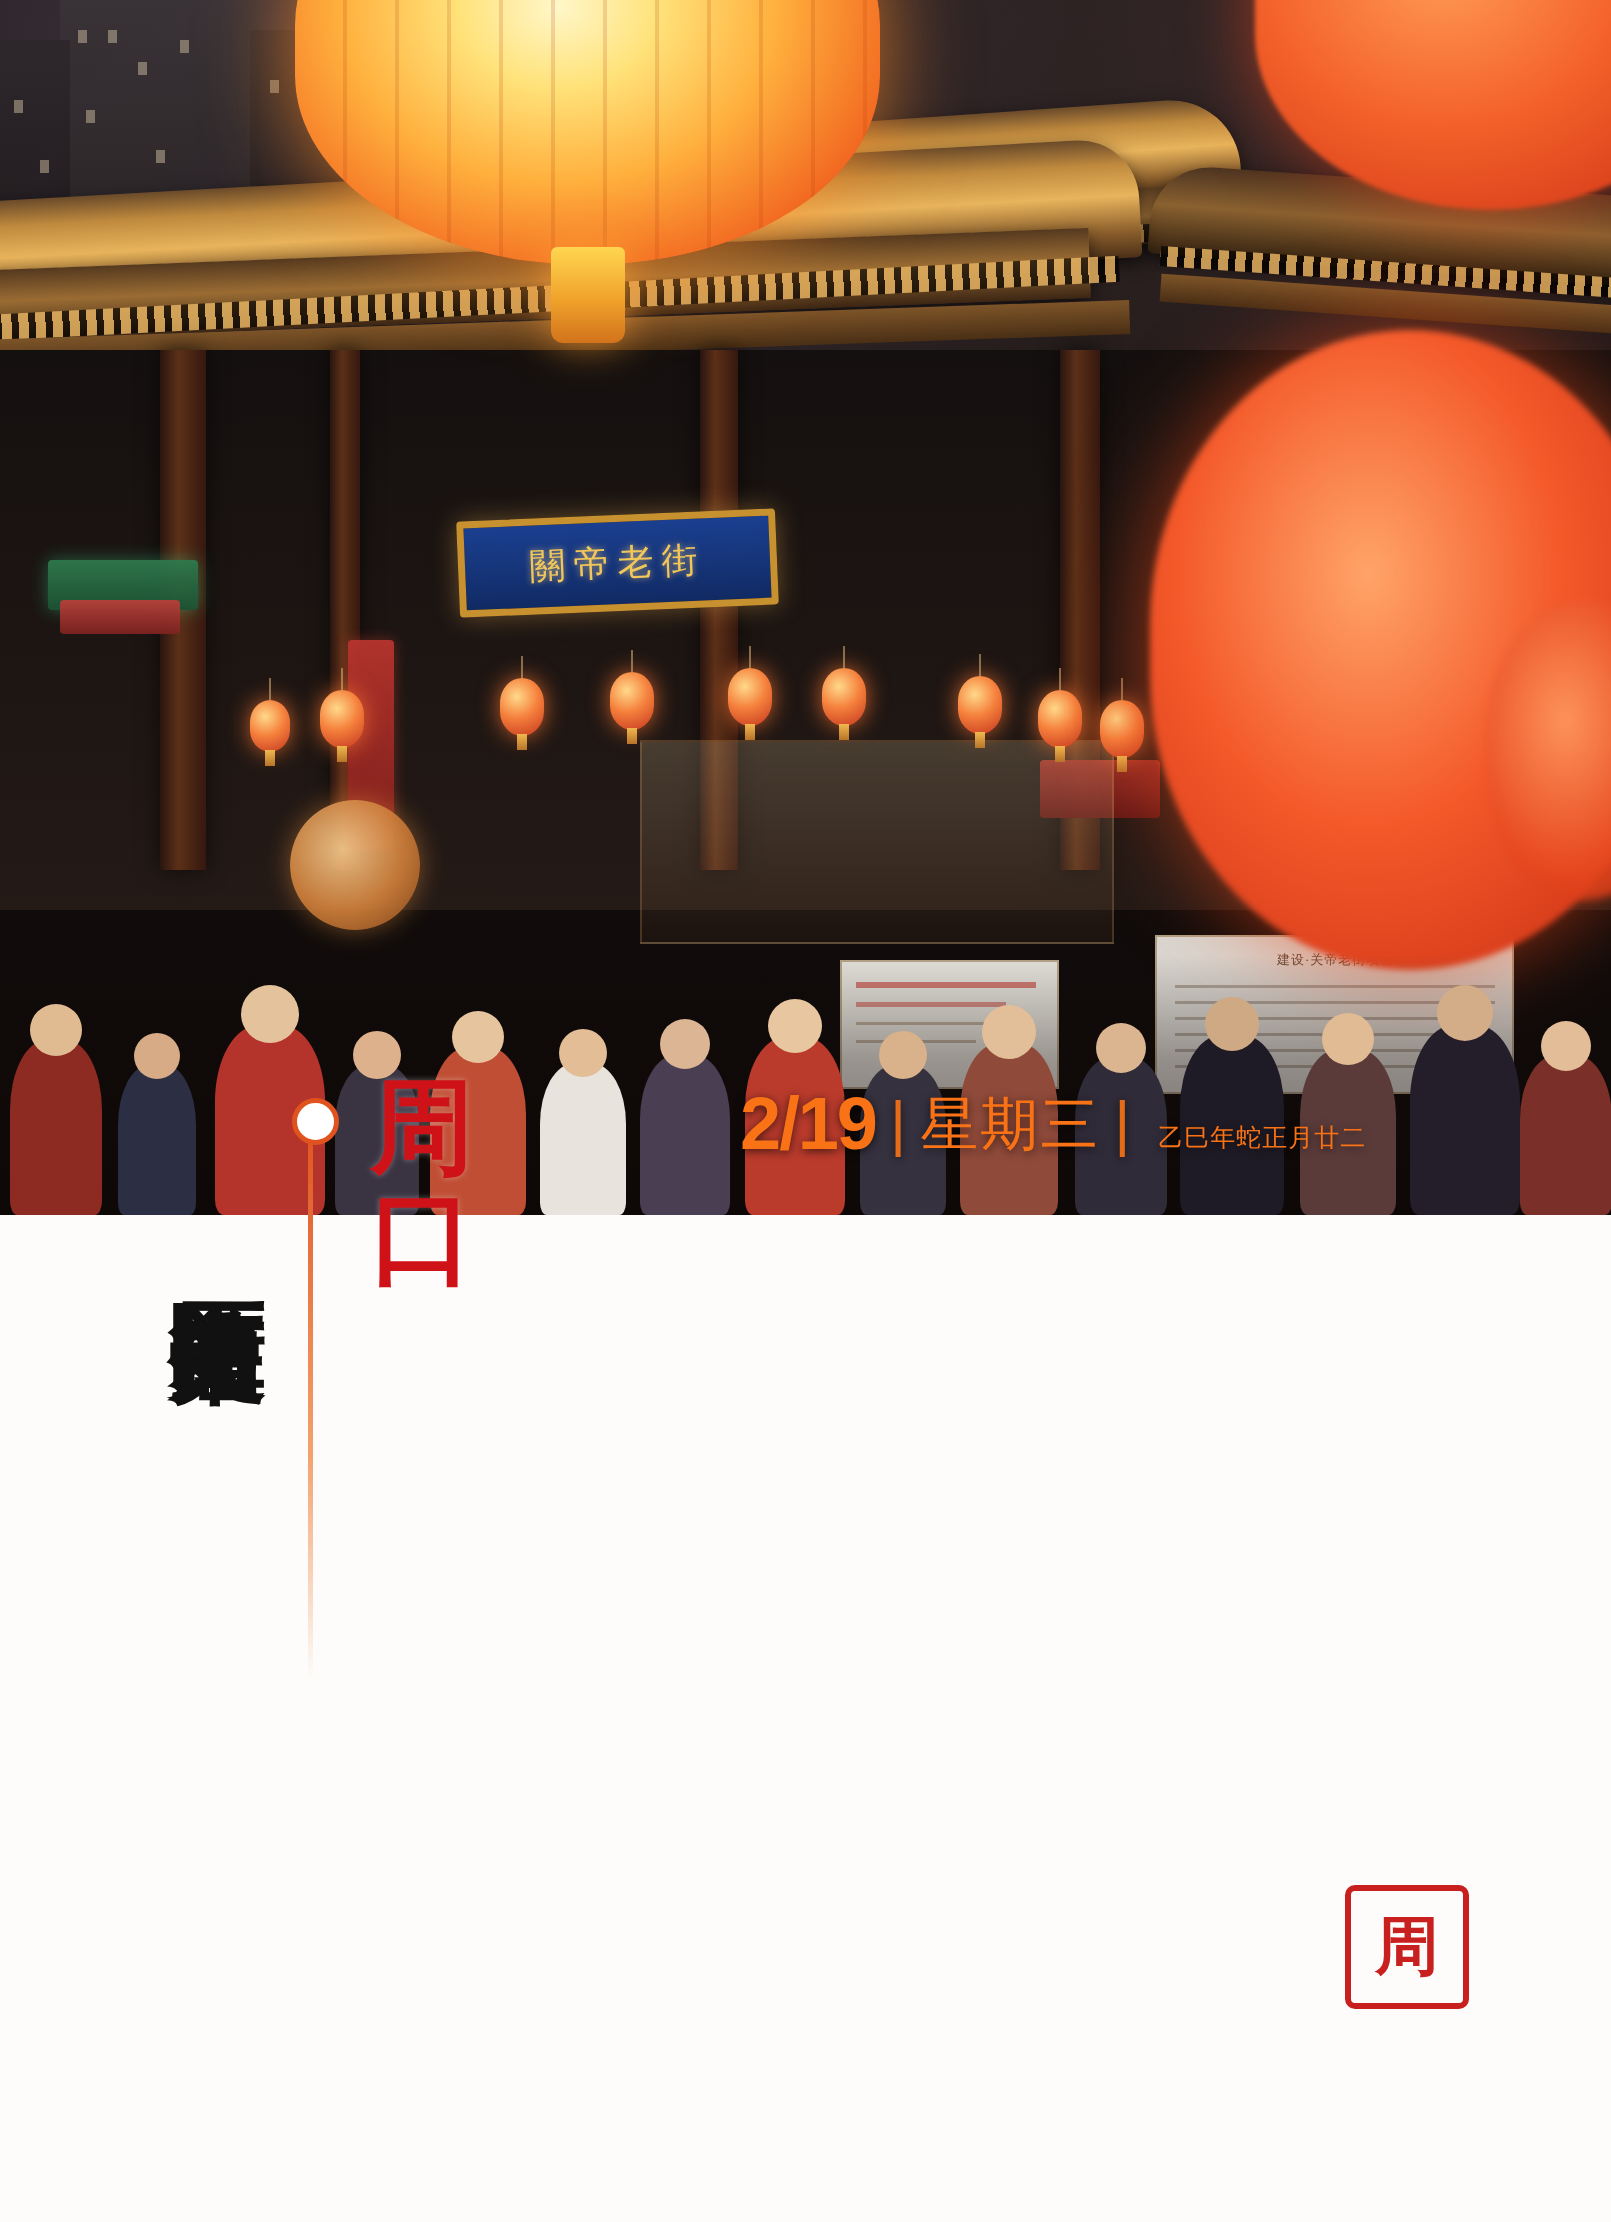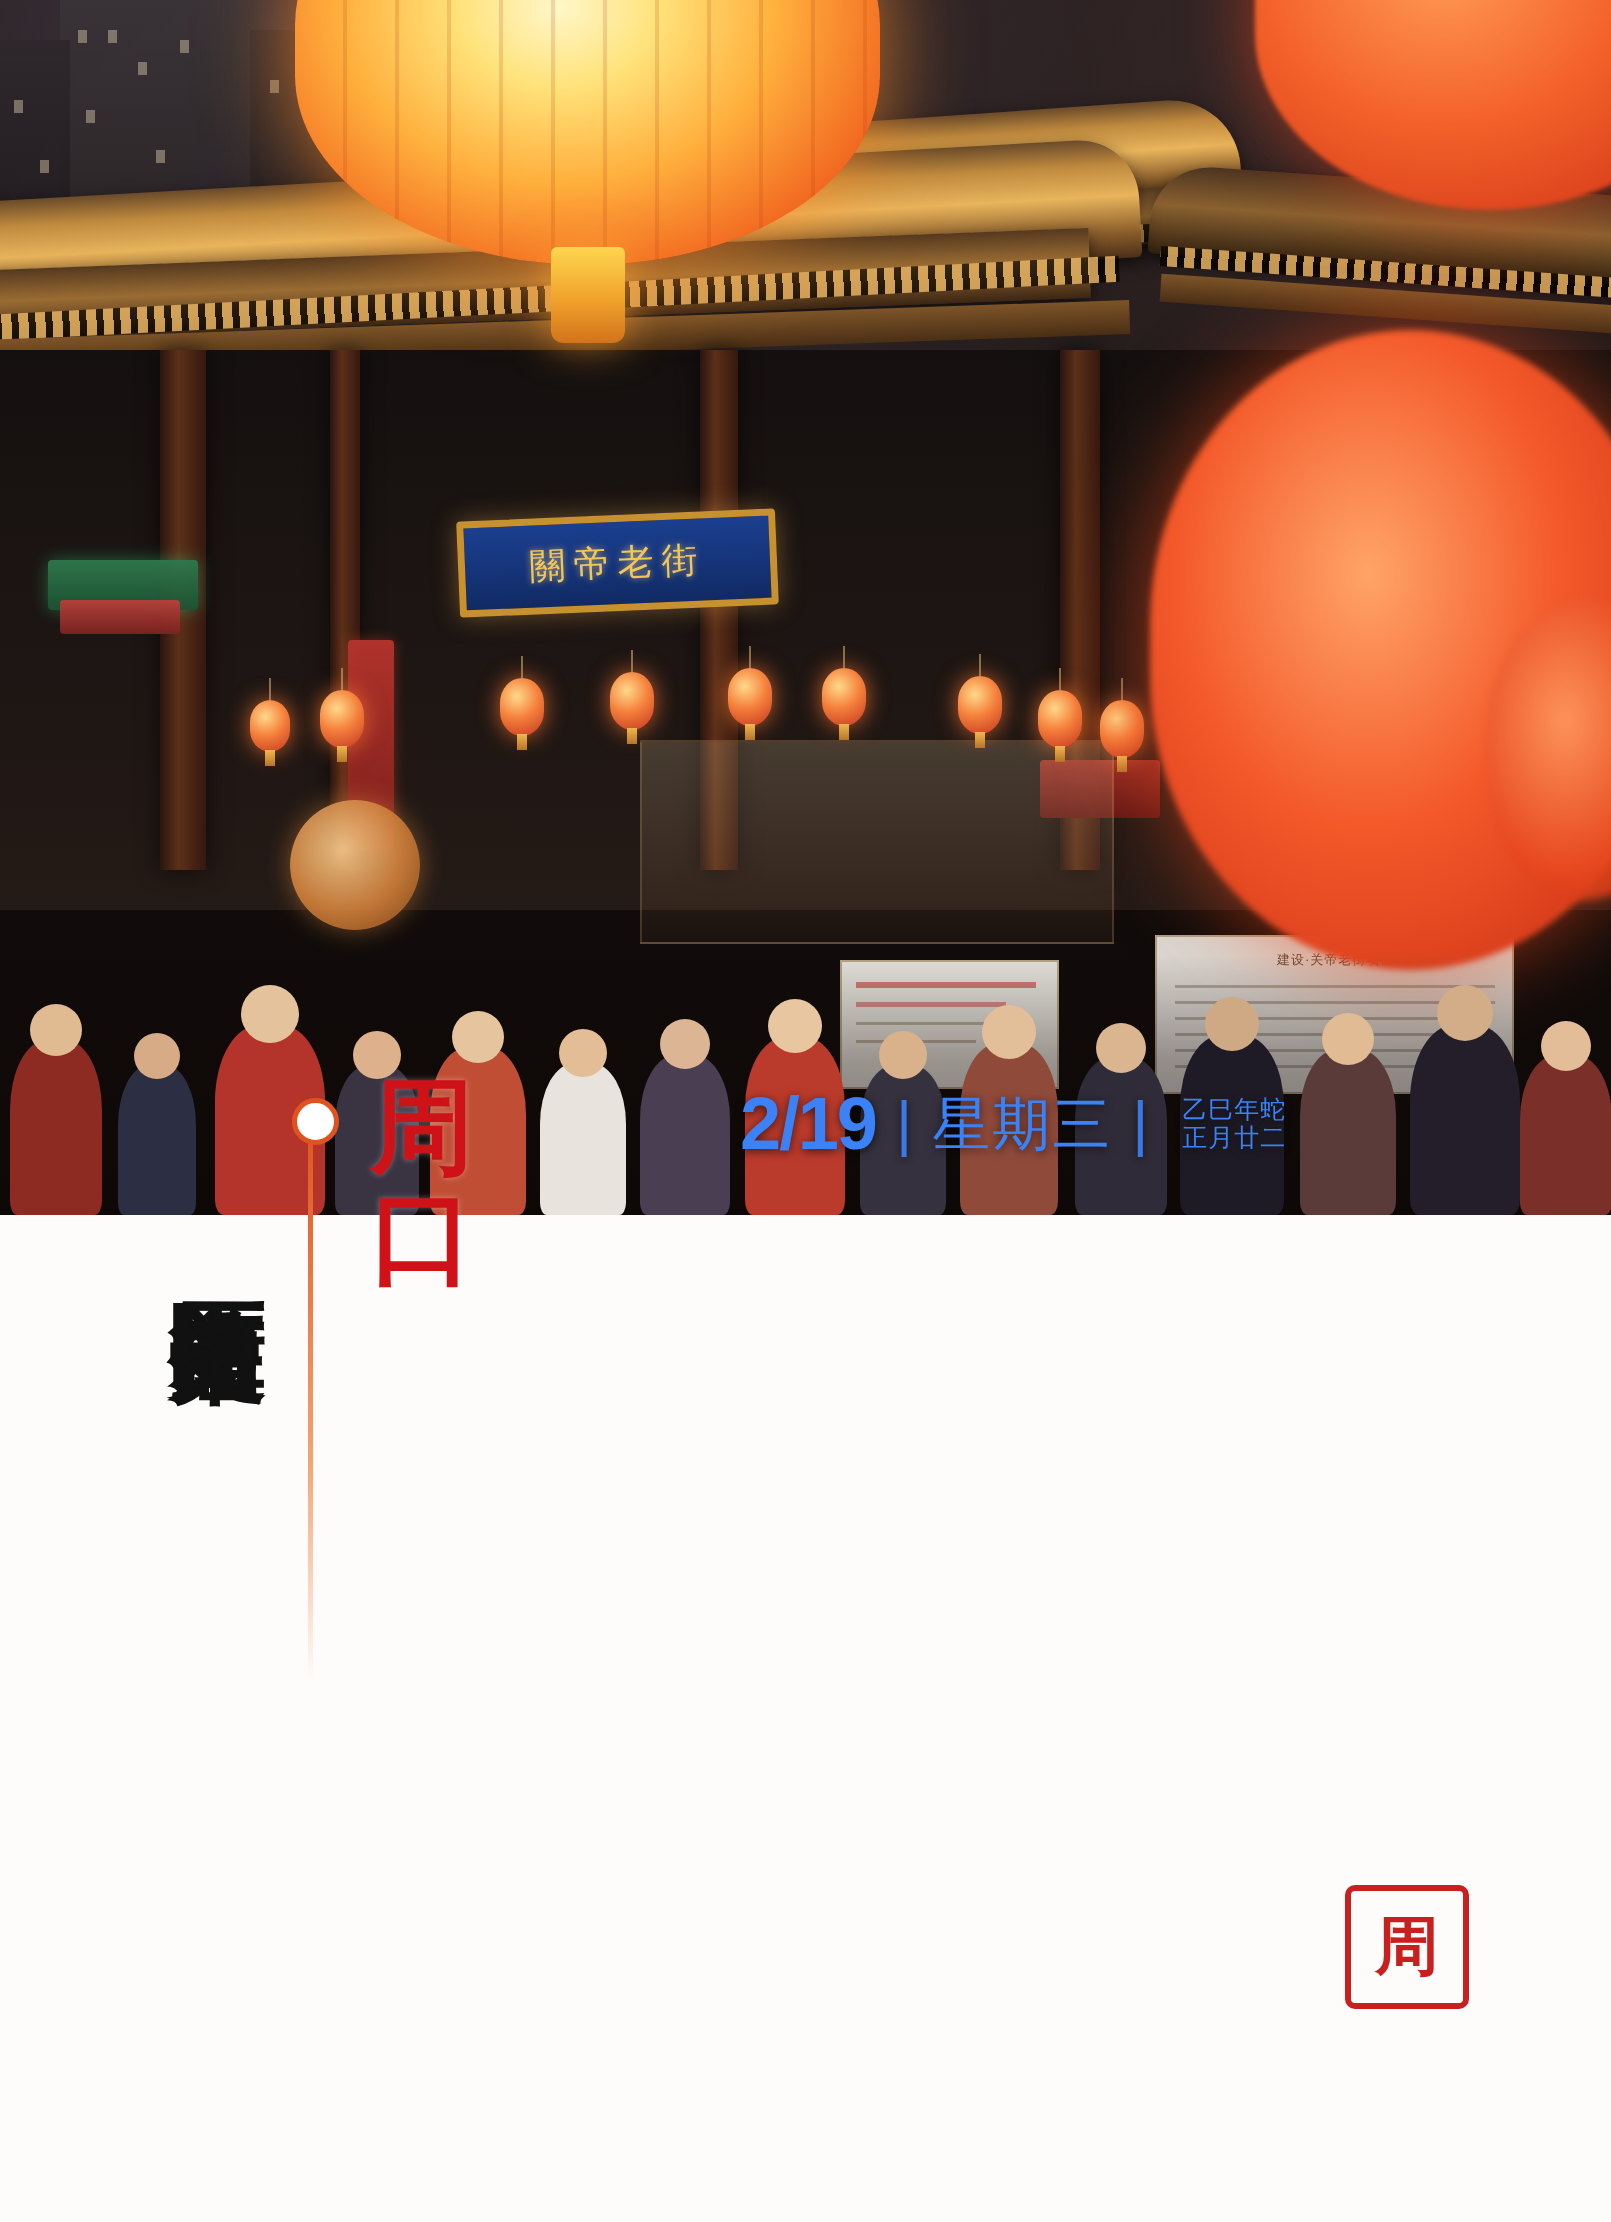--- a/index.html
+++ b/index.html
@@ -308,22 +308,22 @@
     border-radius: 50%;
   }
 
   
   .date-row {
     position: absolute;
     left: 740px;
     top: 1090px;
     display: flex;
     align-items: flex-end;
-    gap: 8px;
-    color: #3b82f6;
+    gap: 2px;
+    color: #f97316;
   }
   .date-num {
     font-size: 74px;
     font-weight: bold;
     line-height: .92;
     letter-spacing: -2px;
     text-shadow: 0 2px 10px rgba(0,0,0,.65);
     font-family: "Liberation Sans", sans-serif;
   }
   .date-sep {
@@ -337,21 +337,20 @@
   .date-week {
     font-size: 58px;
     line-height: 1;
     margin-bottom: 4px;
     letter-spacing: 2px;
     text-shadow: 0 2px 10px rgba(0,0,0,.65);
     font-family: "Liberation Serif", serif;
   }
   .lunar {
     display: flex;
-    flex-direction: column;
     justify-content: flex-end;
     margin-left: 14px;
     margin-bottom: 6px;
     line-height: 1.12;
   }
   .lunar div {
     font-size: 25px;
     letter-spacing: 1px;
     text-shadow: 0 2px 8px rgba(0,0,0,.7);
     font-family: "Liberation Serif", serif;

